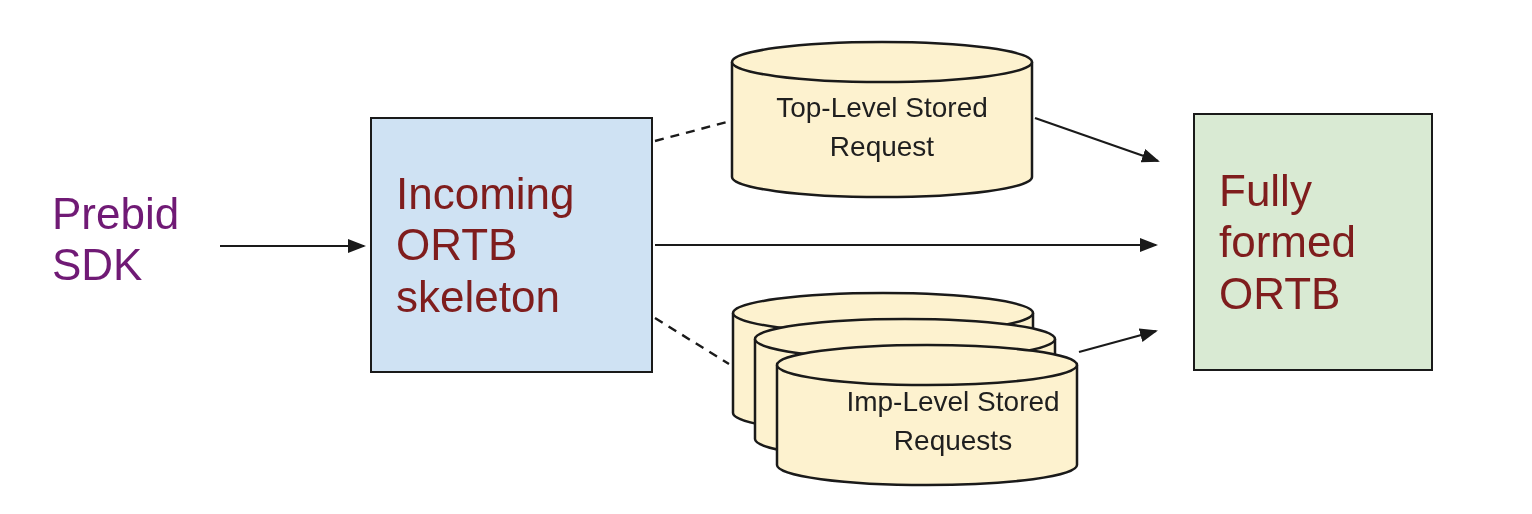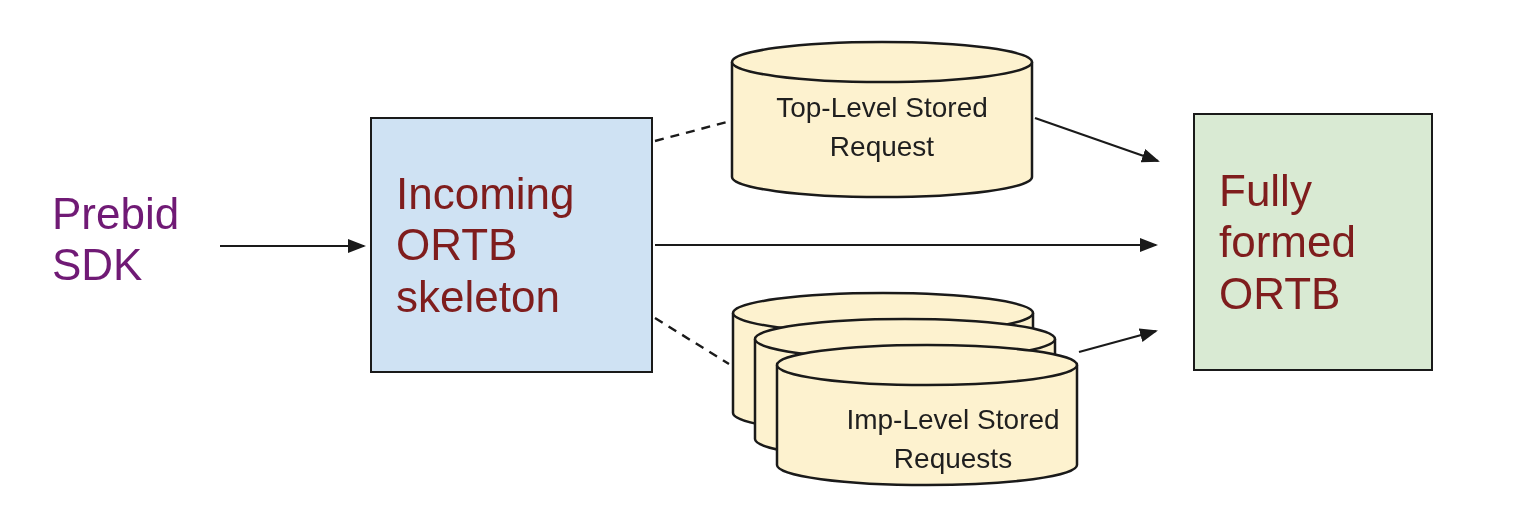--- a/index.html
+++ b/index.html
@@ -50,21 +50,21 @@
     align-items: center;
     justify-content: center;
     text-align: center;
     font-size: 28px;
     line-height: 1.38;
     color: #1f1f1f;
     white-space: pre-line;
     box-sizing: border-box;
   }
   .cyl-label-top { left: 732px; top: 42px;  width: 300px; height: 155px; padding-top: 16px; }
-  .cyl-label-imp { left: 777px; top: 363px; width: 304px; height: 140px; padding-top: 14px; padding-left: 48px; }
+  .cyl-label-imp { left: 777px; top: 345px; width: 304px; height: 140px; padding-top: 14px; padding-left: 48px; }
 </style>
 </head>
 <body>
 
 <div class="canvas">
 
   <svg class="layer" width="1532" height="514" viewBox="0 0 1532 514">
     <defs>
       <marker id="ah" markerUnits="userSpaceOnUse" markerWidth="18" markerHeight="14" refX="16" refY="7" orient="auto">
         <path d="M0,0 L18,7 L0,14 Z" fill="#1a1a1a"></path>

